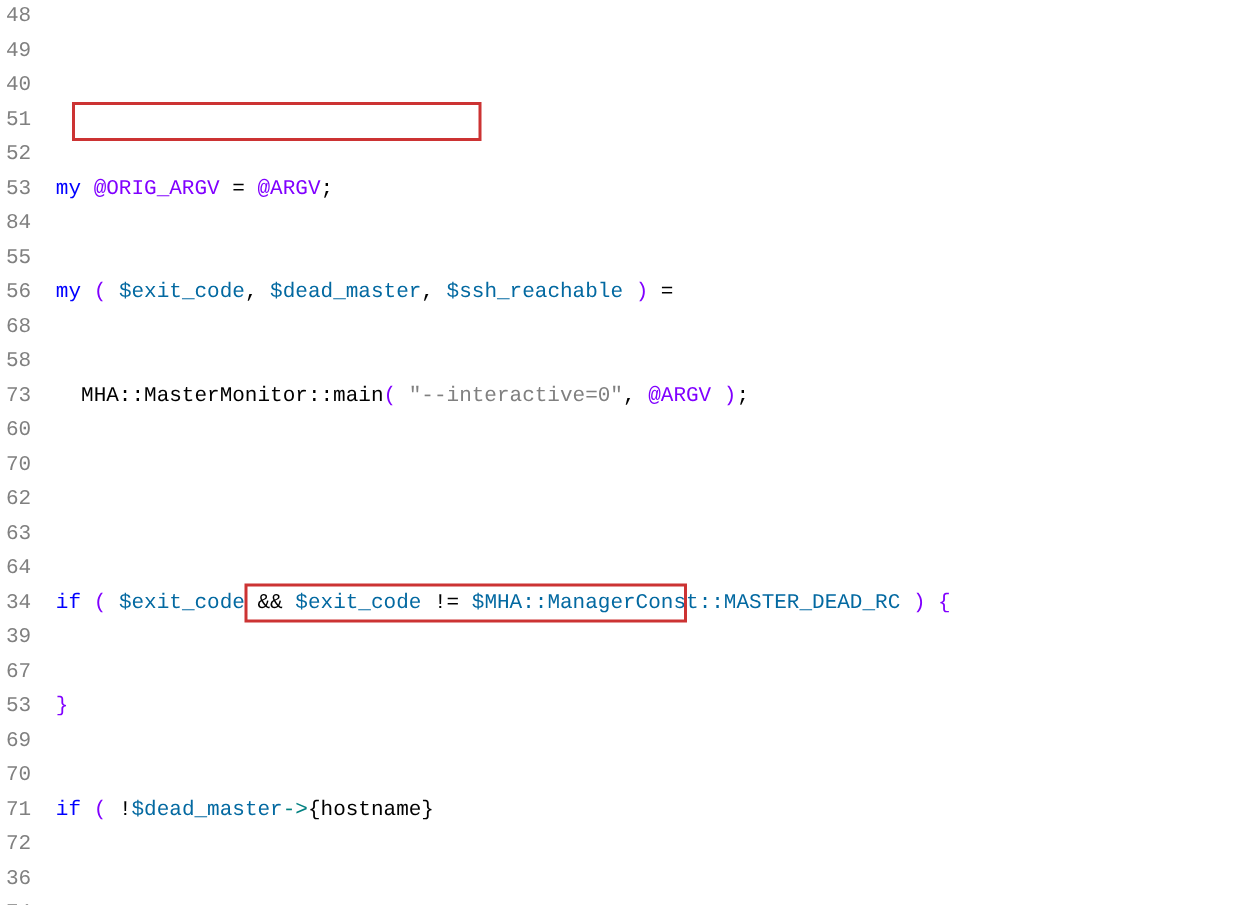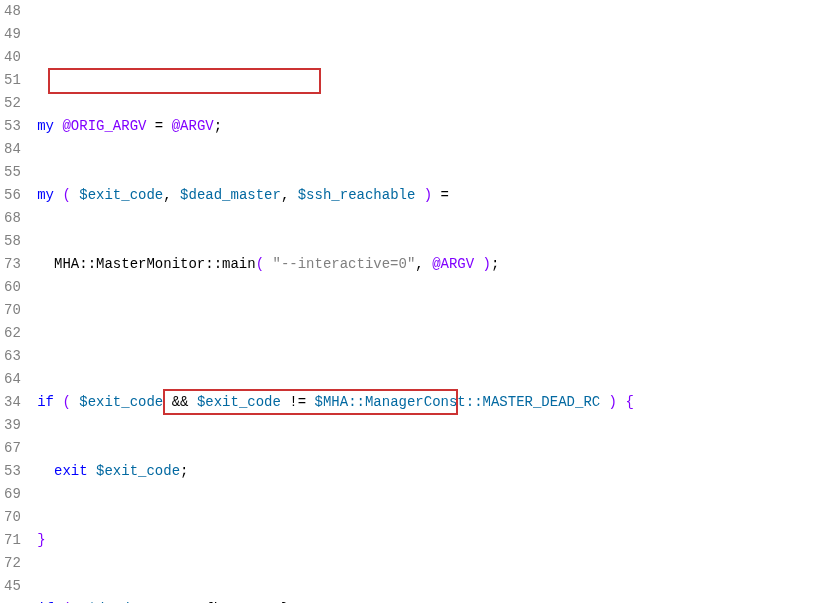--- a/index.html
+++ b/index.html
@@ -75,31 +75,30 @@
     <div>63</div>
     <div>64</div>
     <div>34</div>
     <div>39</div>
     <div>67</div>
     <div>53</div>
     <div>69</div>
     <div>70</div>
     <div>71</div>
     <div>72</div>
-    <div>45</div>
+    <div>36</div>
     <div>74</div>
   </div>
   <div class="code">
     <div class="row"></div>
     <div class="row"> <span class="kw">my</span> <span class="arr">@ORIG_ARGV</span> <span class="op">=</span> <span class="arr">@ARGV</span><span class="op">;</span></div>
     <div class="row"> <span class="kw">my</span> <span class="paren">(</span> <span class="scalar">$exit_code</span><span class="op">,</span> <span class="scalar">$dead_master</span><span class="op">,</span> <span class="scalar">$ssh_reachable</span> <span class="paren">)</span> <span class="op">=</span></div>
     <div class="row">   <span class="pkg">MHA::MasterMonitor::main</span><span class="paren">(</span> <span class="str">"--interactive=0"</span><span class="op">,</span> <span class="arr">@ARGV</span> <span class="paren">)</span><span class="op">;</span></div>
     <div class="row"></div>
     <div class="row"> <span class="kw">if</span> <span class="paren">(</span> <span class="scalar">$exit_code</span> <span class="op">&amp;&amp;</span> <span class="scalar">$exit_code</span> <span class="op">!=</span> <span class="scalar">$MHA::ManagerConst::MASTER_DEAD_RC</span> <span class="paren">)</span> <span class="brace">{</span></div>
-    <div class="row">   <span class="kw">exit</span> <span class="scalar">$exit_code</span><span class="op">;</span></div>
     <div class="row"> <span class="brace">}</span></div>
     <div class="row"> <span class="kw">if</span> <span class="paren">(</span> <span class="op">!</span><span class="scalar">$dead_master</span><span class="arrow">-&gt;</span><span class="hashkey">{hostname}</span></div>
     
     
     
     
     
     
     
     

